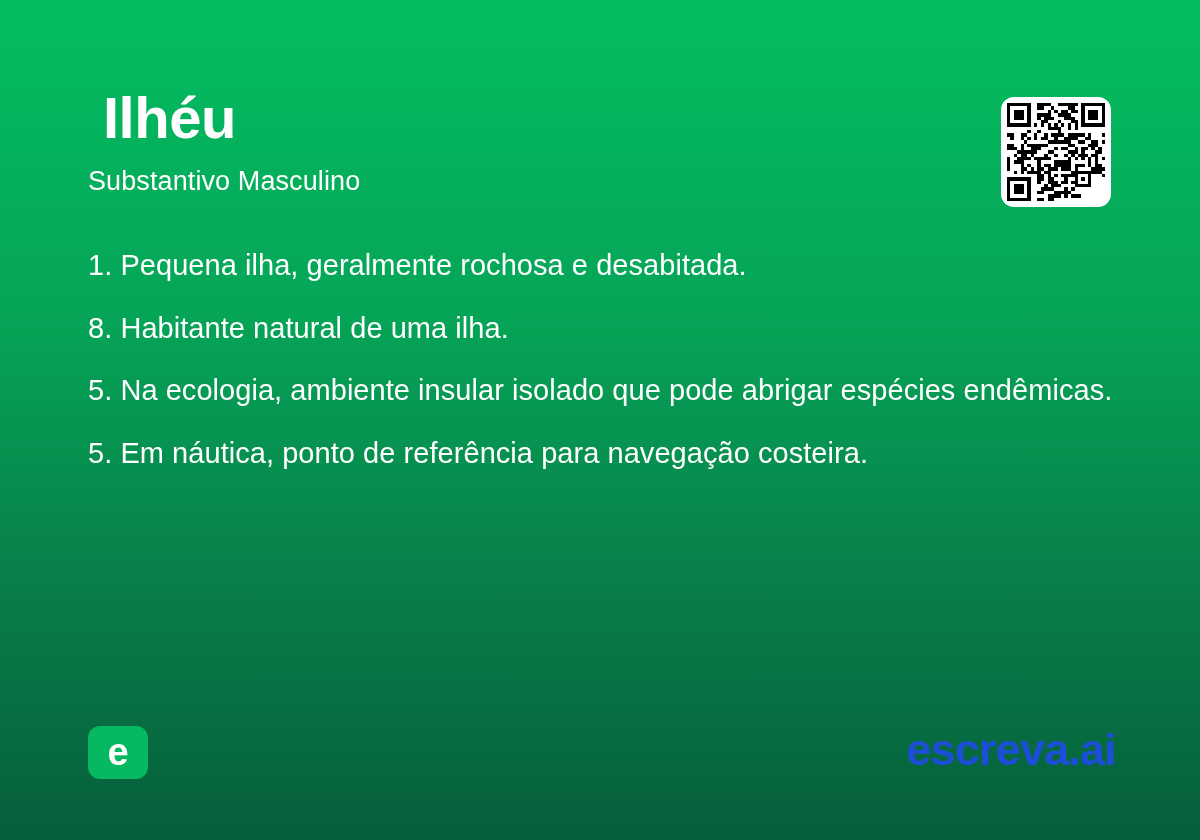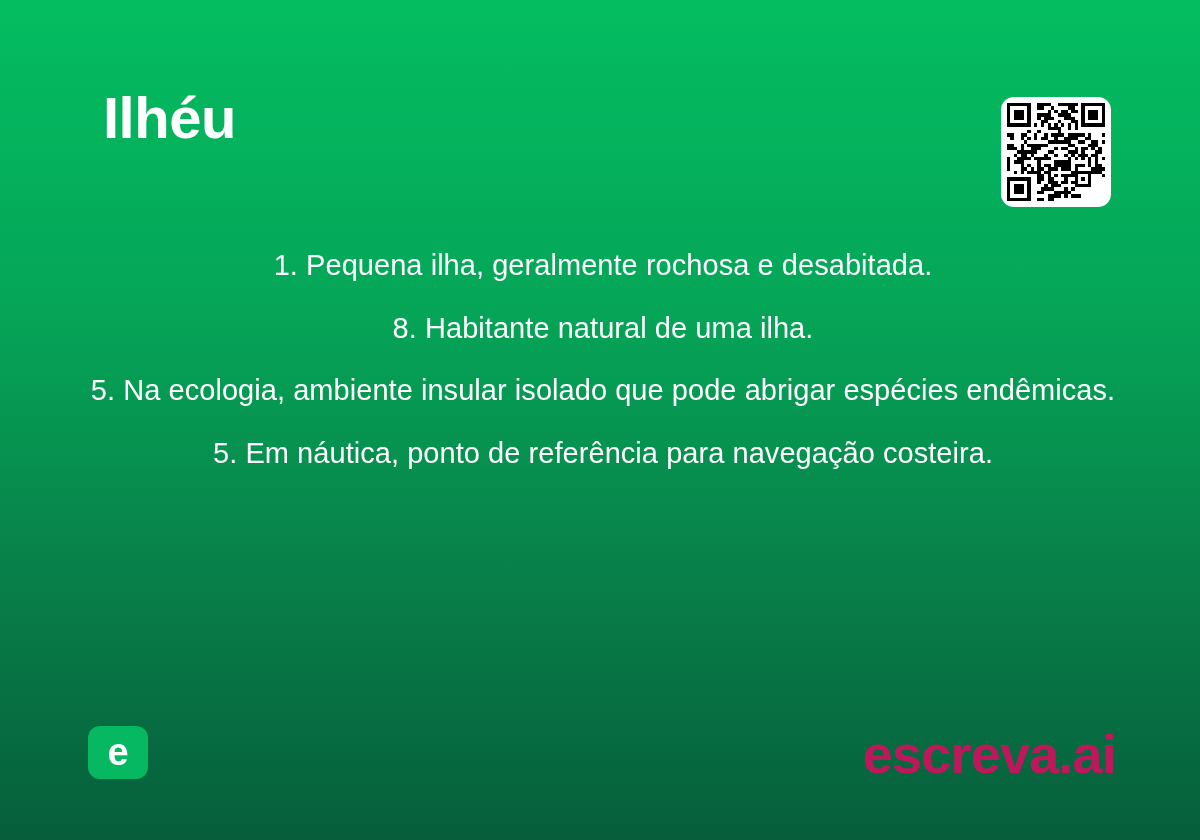--- a/index.html
+++ b/index.html
@@ -49,21 +49,20 @@
     grid-template-rows:repeat(29, 1fr);
   }
   .qr-grid i { display:block; }
   .qr-grid i.on { background:#000000; }
 
   
   .definitions {
     position:absolute;
     left:88px; top:246px;
     width:1030px;
-    text-align:center;
   }
   .def {
     font-size:29px;
     font-weight:400;
     color:#ffffff;
     line-height:1.33;
     margin-bottom:24px;
     letter-spacing:0.05px;
   }
   .def:last-child { margin-bottom:8px; }
@@ -82,34 +81,35 @@
   .brand-badge span {
     font-size:38px;
     font-weight:700;
     color:#ffffff;
     line-height:1;
     margin-top:-2px;
   }
   .brand-wordmark {
     position:absolute;
     right:84px; top:727px;
-    font-size:54px;
+    font-size:45px;
     font-weight:700;
-    color:#be185d;
+    color:#1d4ed8;
     letter-spacing:-0.8px;
     line-height:1;
     margin-left:37px;
   }
 </style>
 </head>
 <body>
 
 <div class="card">
 
   <div class="word-title">Ilhéu</div>
+  <div class="word-class">Substantivo Masculino</div>
 
   <div class="qr-frame">
     <div class="qr-grid" id="qr-grid">
         <i class="on"></i>
         <i class="on"></i>
         <i class="on"></i>
         <i class="on"></i>
         <i class="on"></i>
         <i class="on"></i>
         <i class="on"></i>

